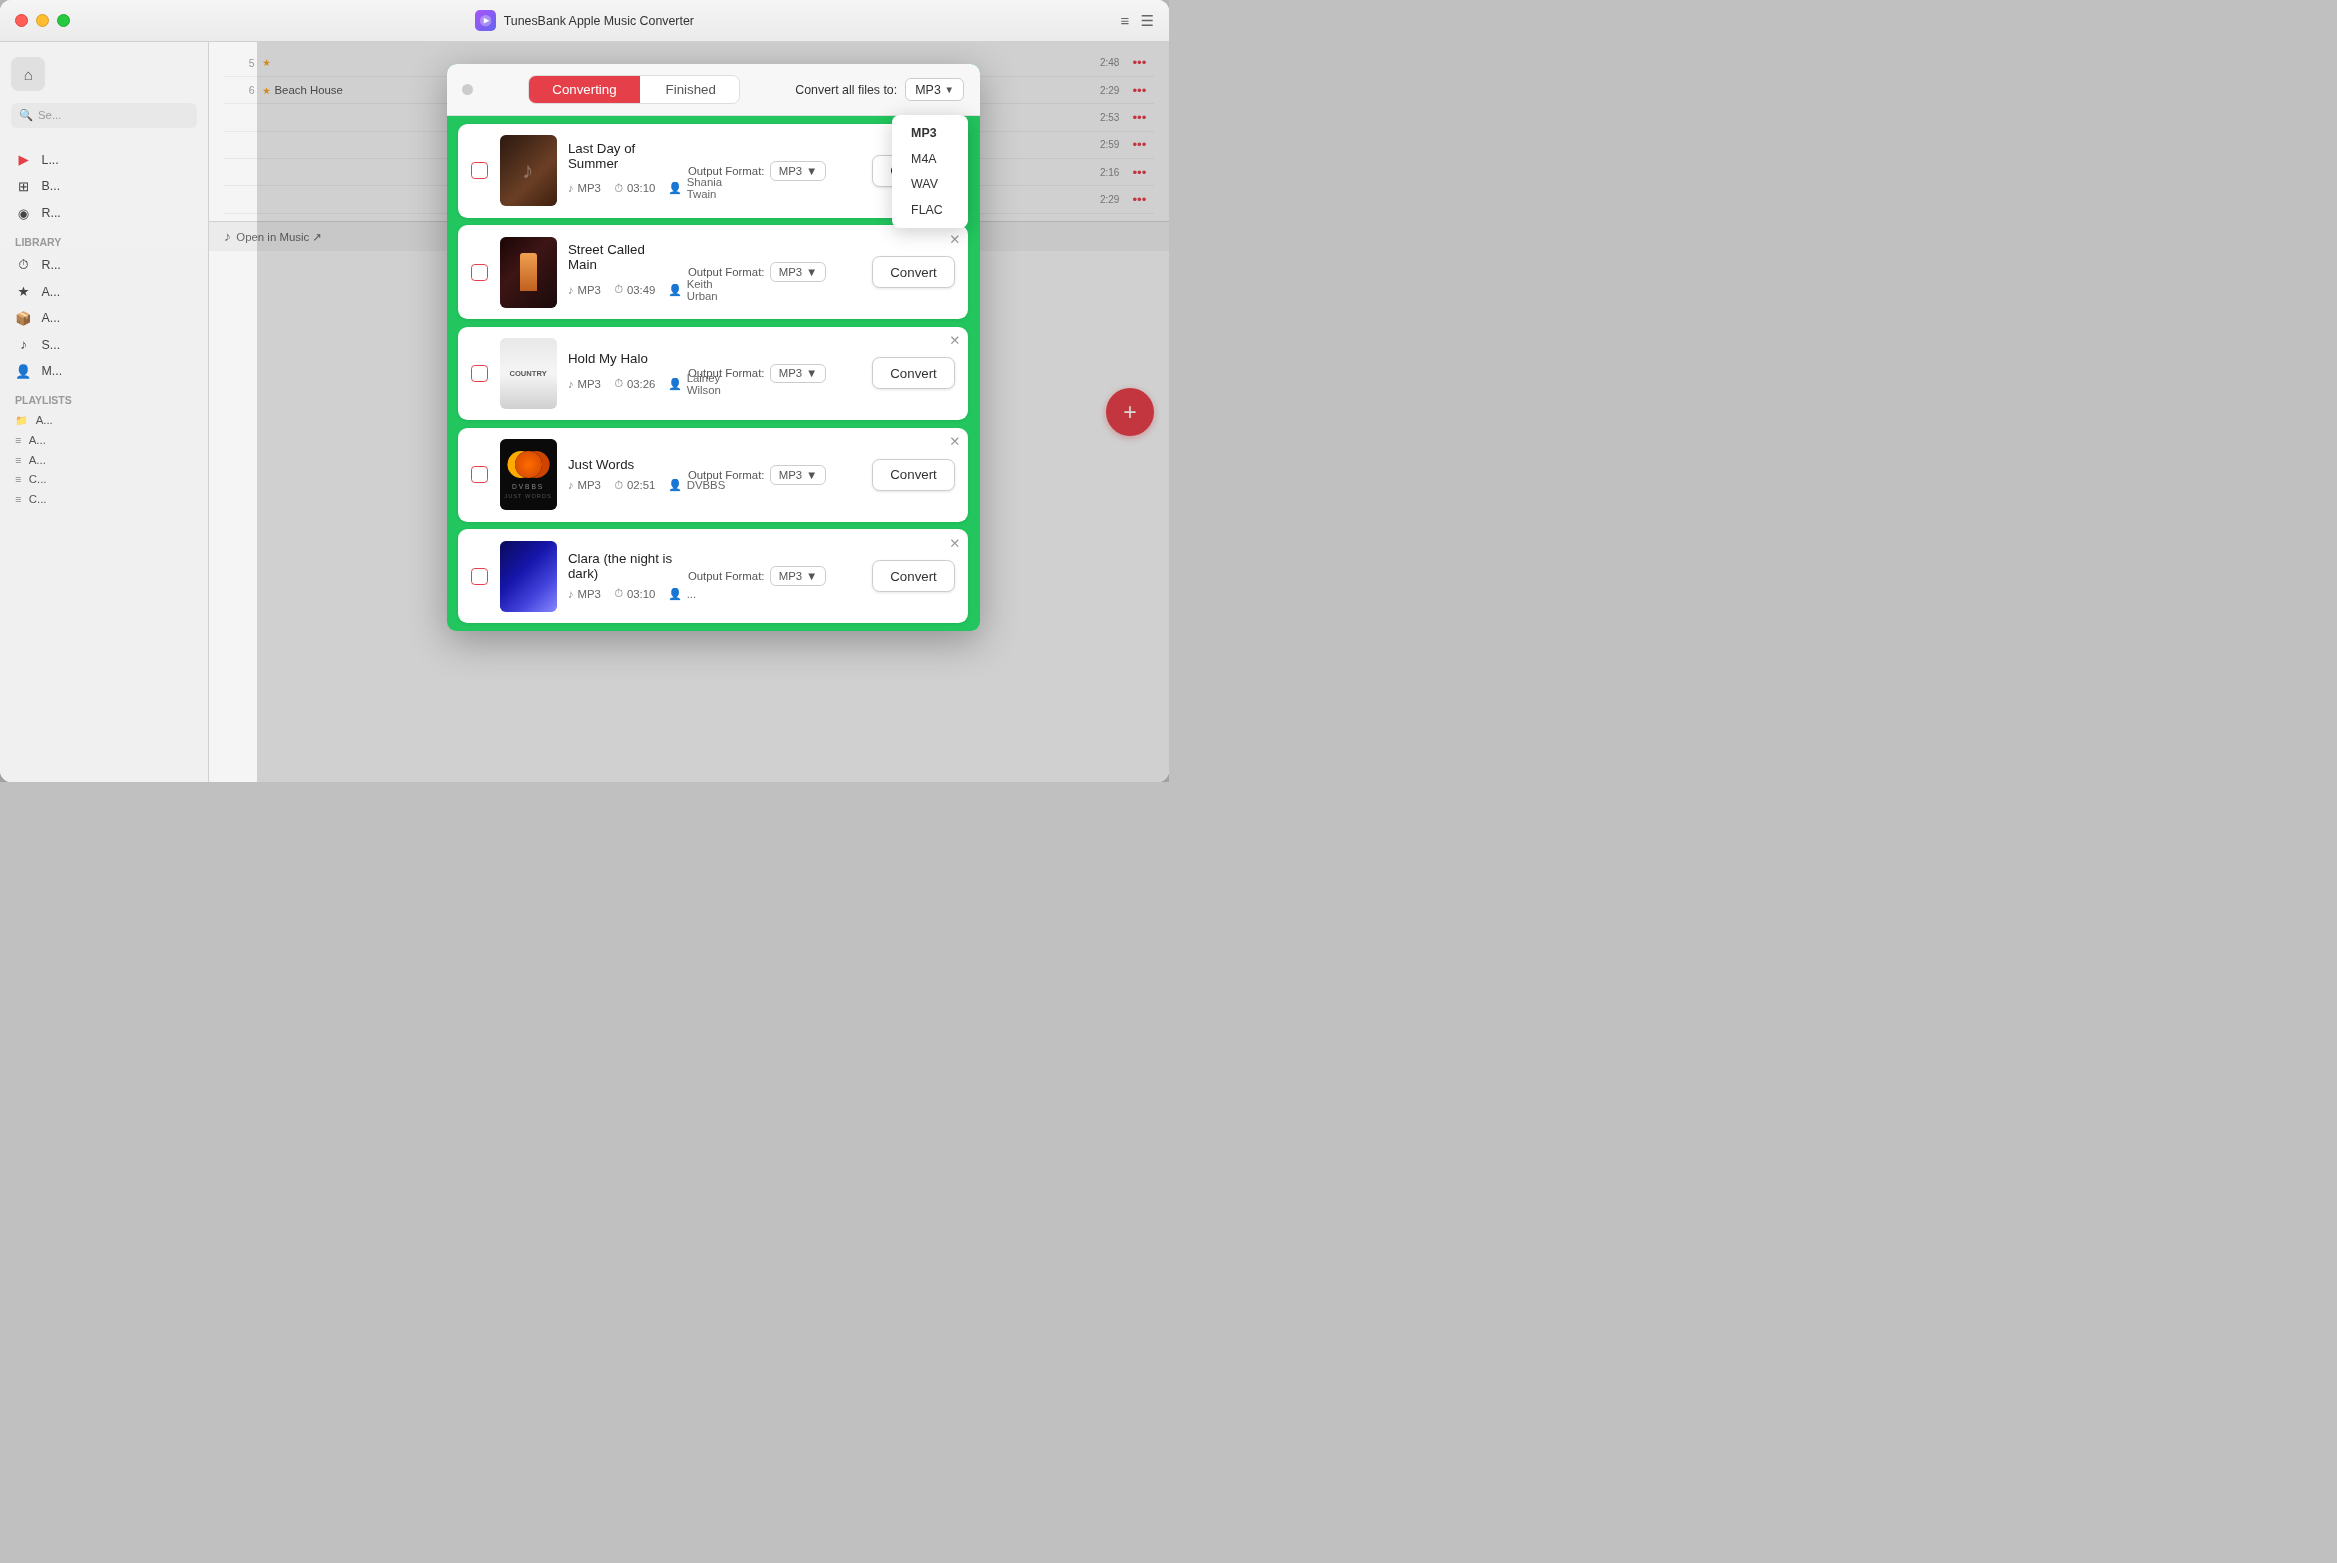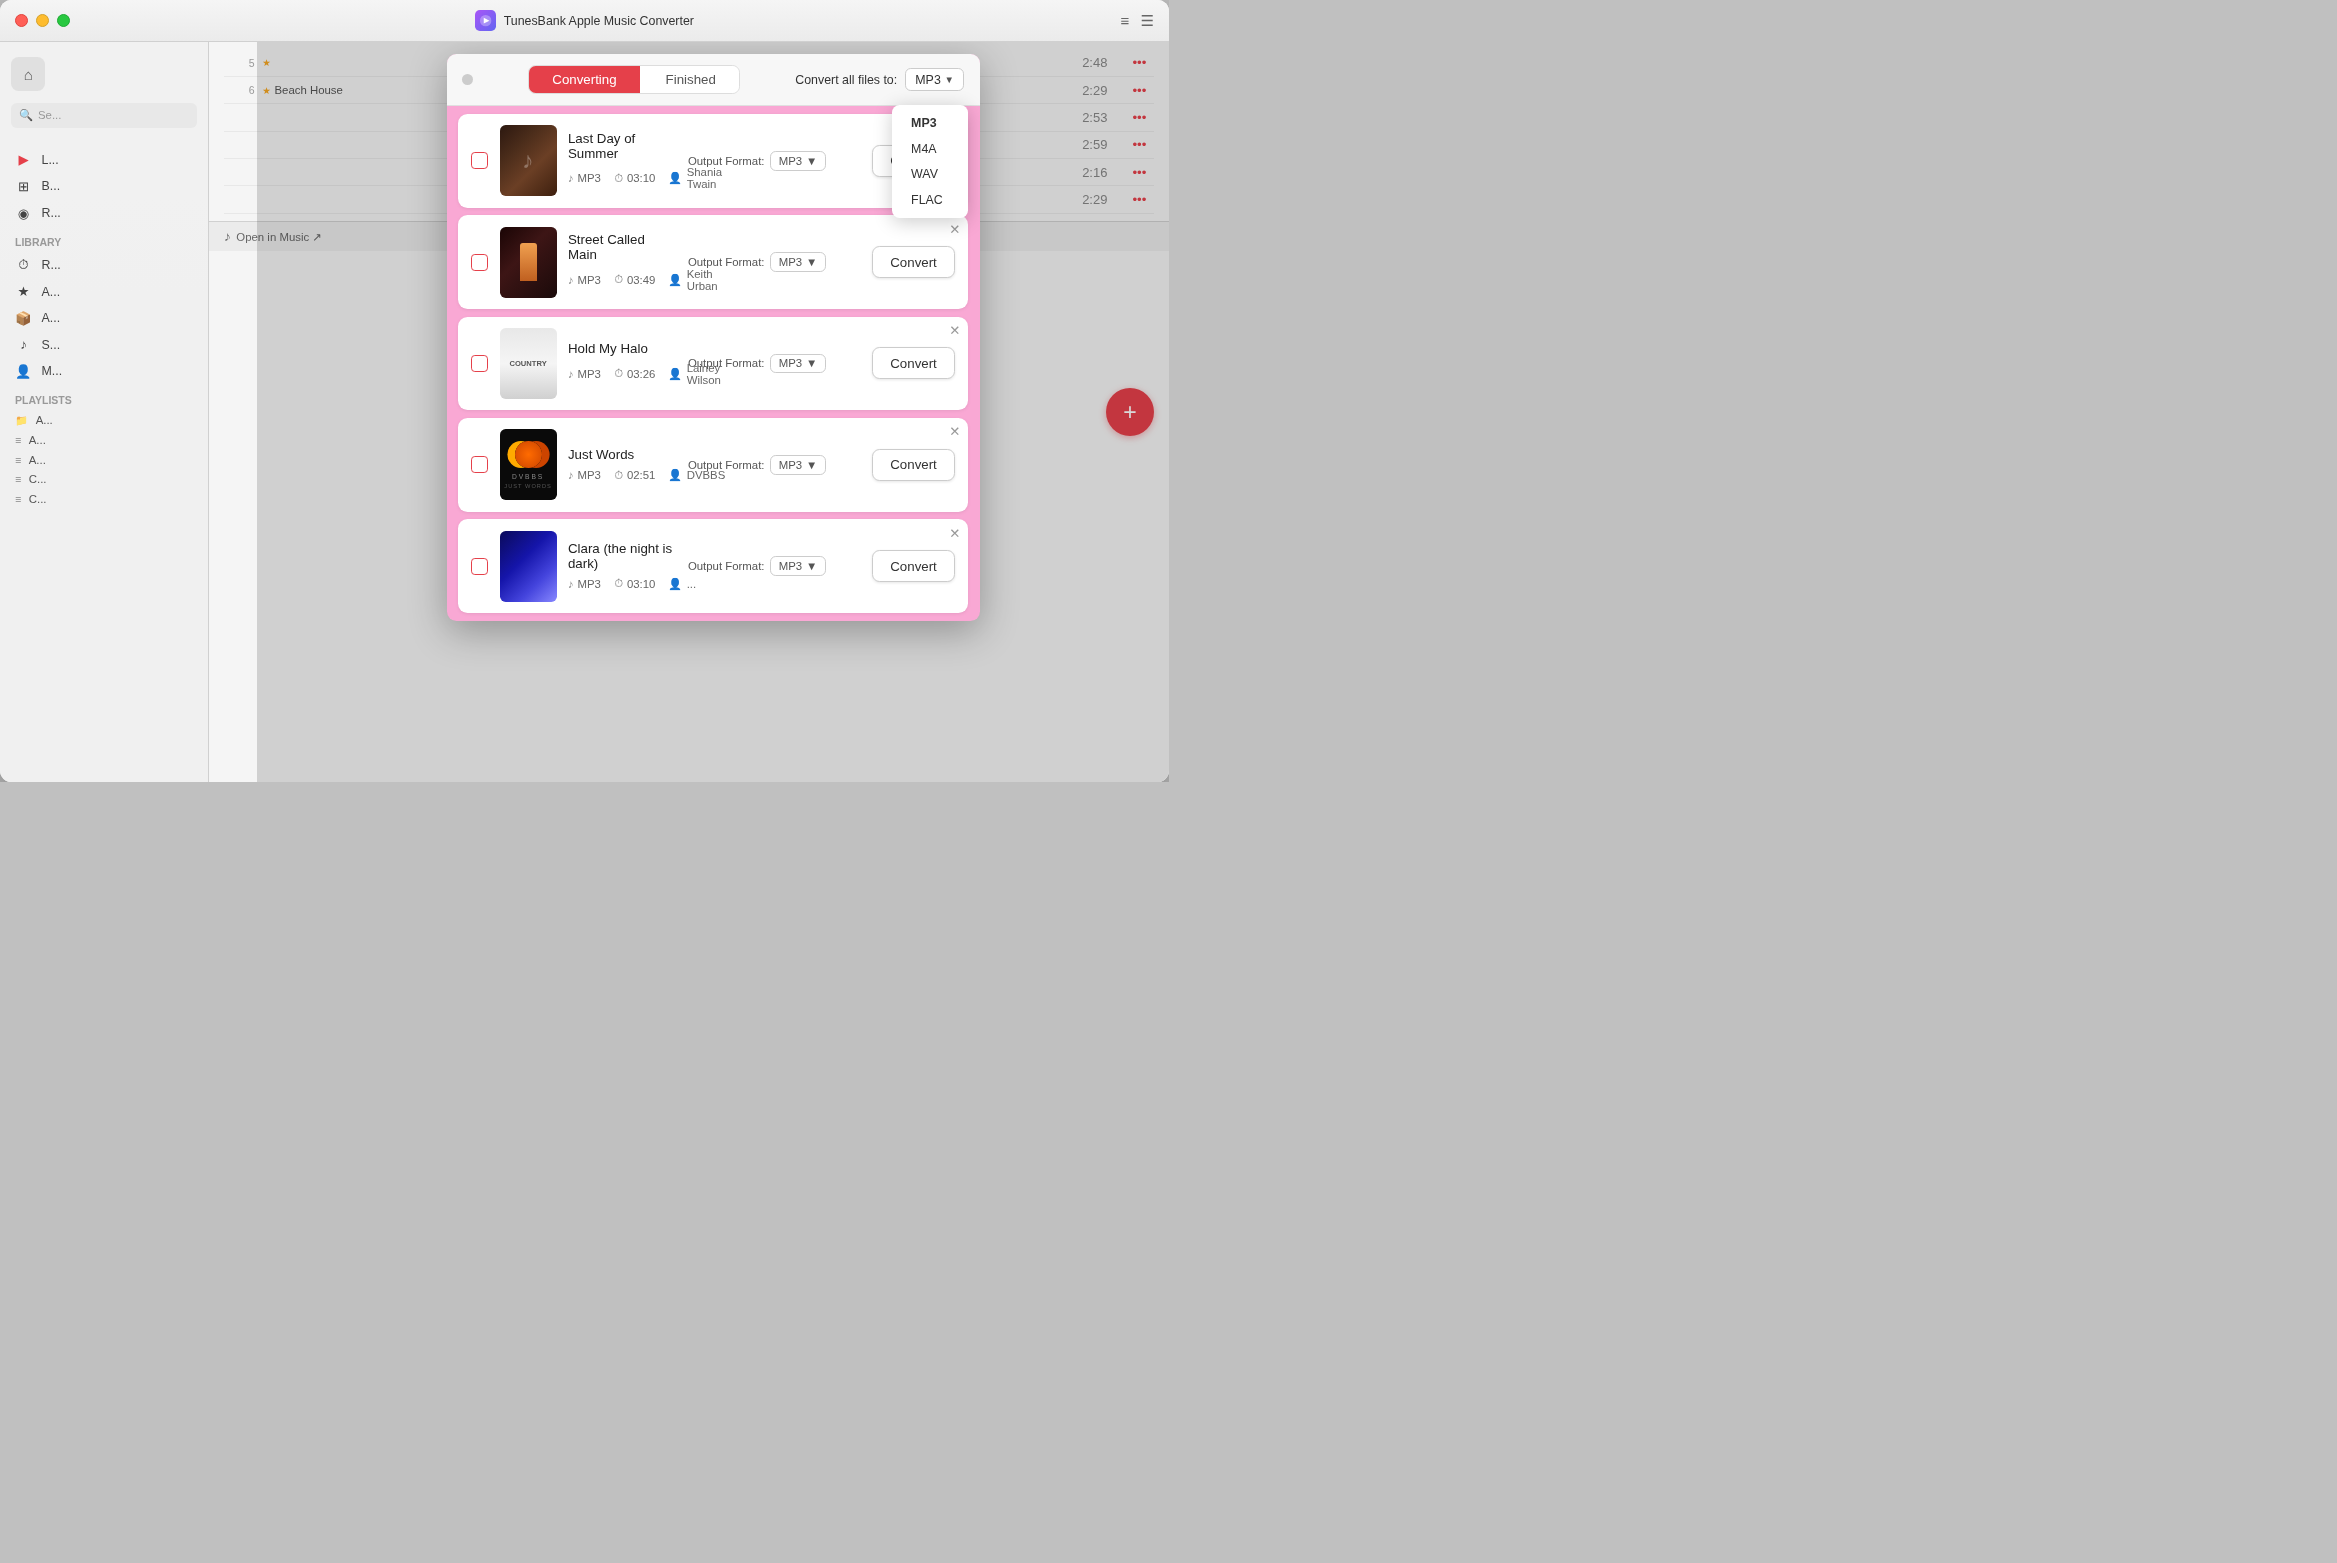--- a/index.html
+++ b/index.html
@@ -176,49 +176,49 @@
       display: flex;
       align-items: center;
       padding: 5.7px 7.6px;
       border-bottom: 1px solid #e8e8e8;
       font-size: 11.4px;
       color: #555;
     }
     .bg-track-num { width: 23px; color: #999; font-size: 10.5px; text-align: right; margin-right: 7.6px; }
     .bg-star { color: #f5a623; font-size: 9.5px; margin-right: 3.8px; }
     .bg-track-name { flex: 1; }
-    .bg-duration { color: #888; font-size: 13px; margin-right: 25px; }
+    .bg-duration { color: #888; font-size: 10px; margin-right: 13px; }
     .bg-dots { color: #e5404a; font-size: 13.3px; }
 
     
     .converter-overlay {
       position: absolute;
       top: 0;
       left: 48px;
       right: 0;
       bottom: 0;
       background: rgba(0,0,0,0.15);
       display: flex;
       align-items: flex-start;
       justify-content: center;
       padding-top: 0;
       z-index: 10;
     }
 
     .converter-modal {
-      background: #f9a8d4;
+      background: #22c55e;
       border-radius: 9.5px;
       box-shadow: 0 9.5px 38px rgba(0,0,0,0.3);
       width: 533px;
       max-height: 742px;
       display: flex;
       flex-direction: column;
       overflow: hidden;
       position: relative;
-      top: 12px;
+      top: 22px;
     }
 
     
     .converter-header {
       padding: 11.4px 15px;
       display: flex;
       align-items: center;
       justify-content: space-between;
       border-bottom: 1px solid #e0e0e0;
       background: #f7f7f7;

